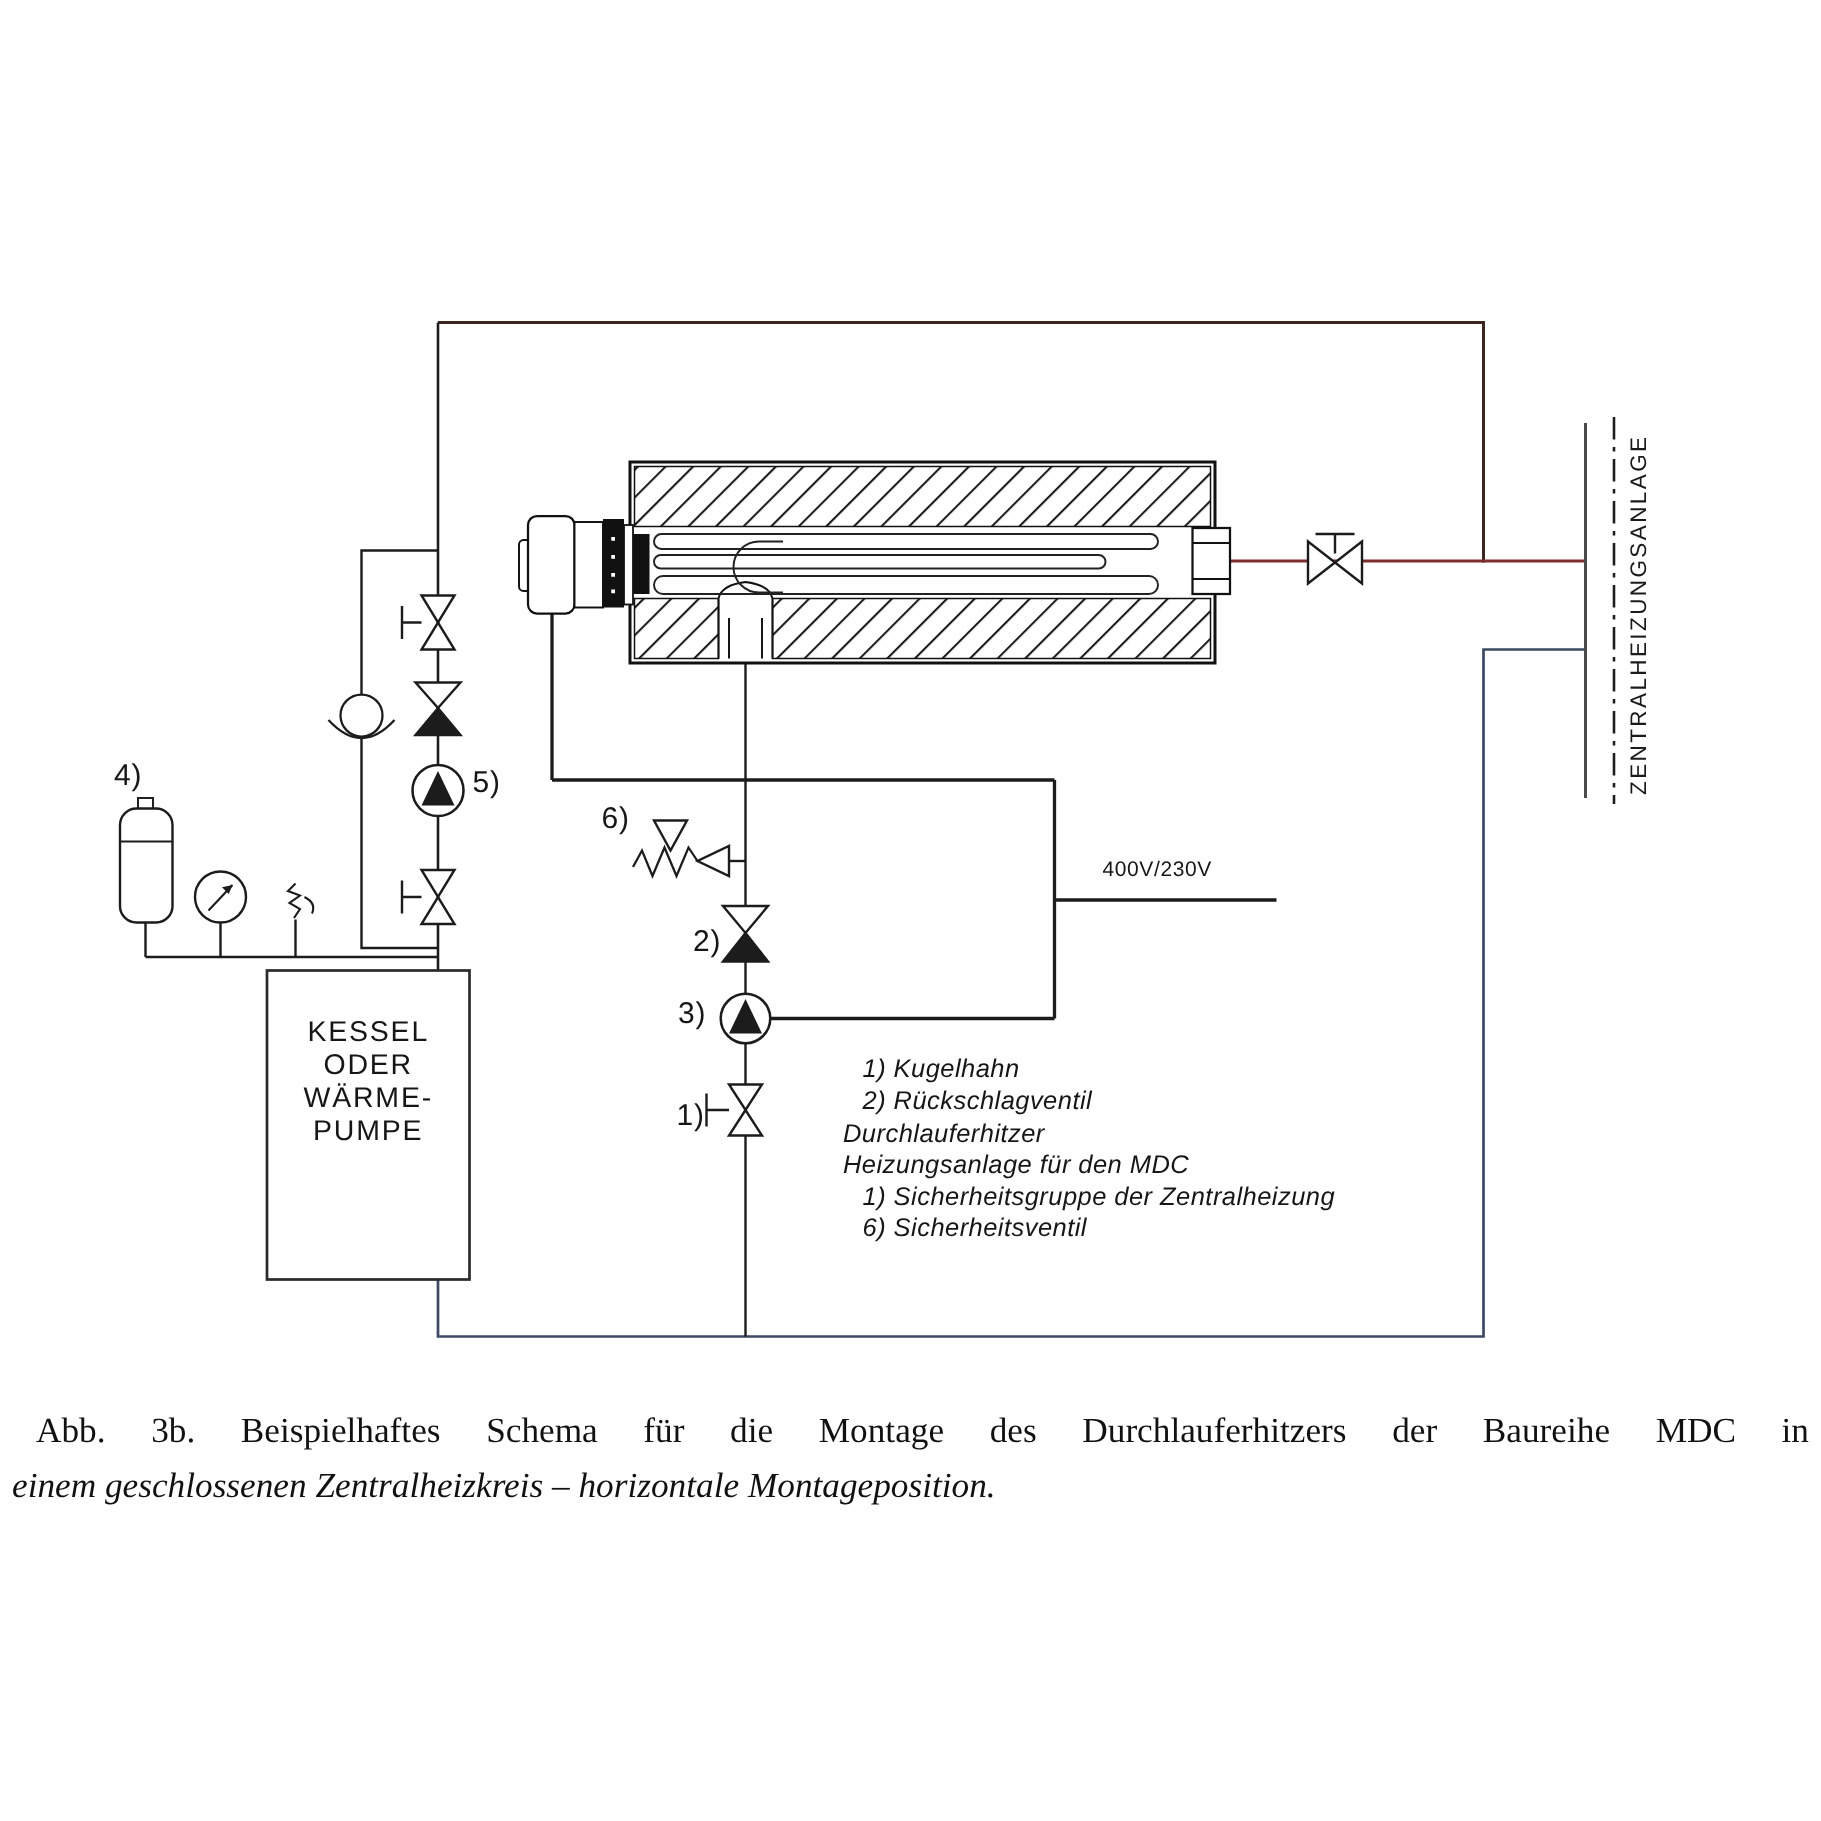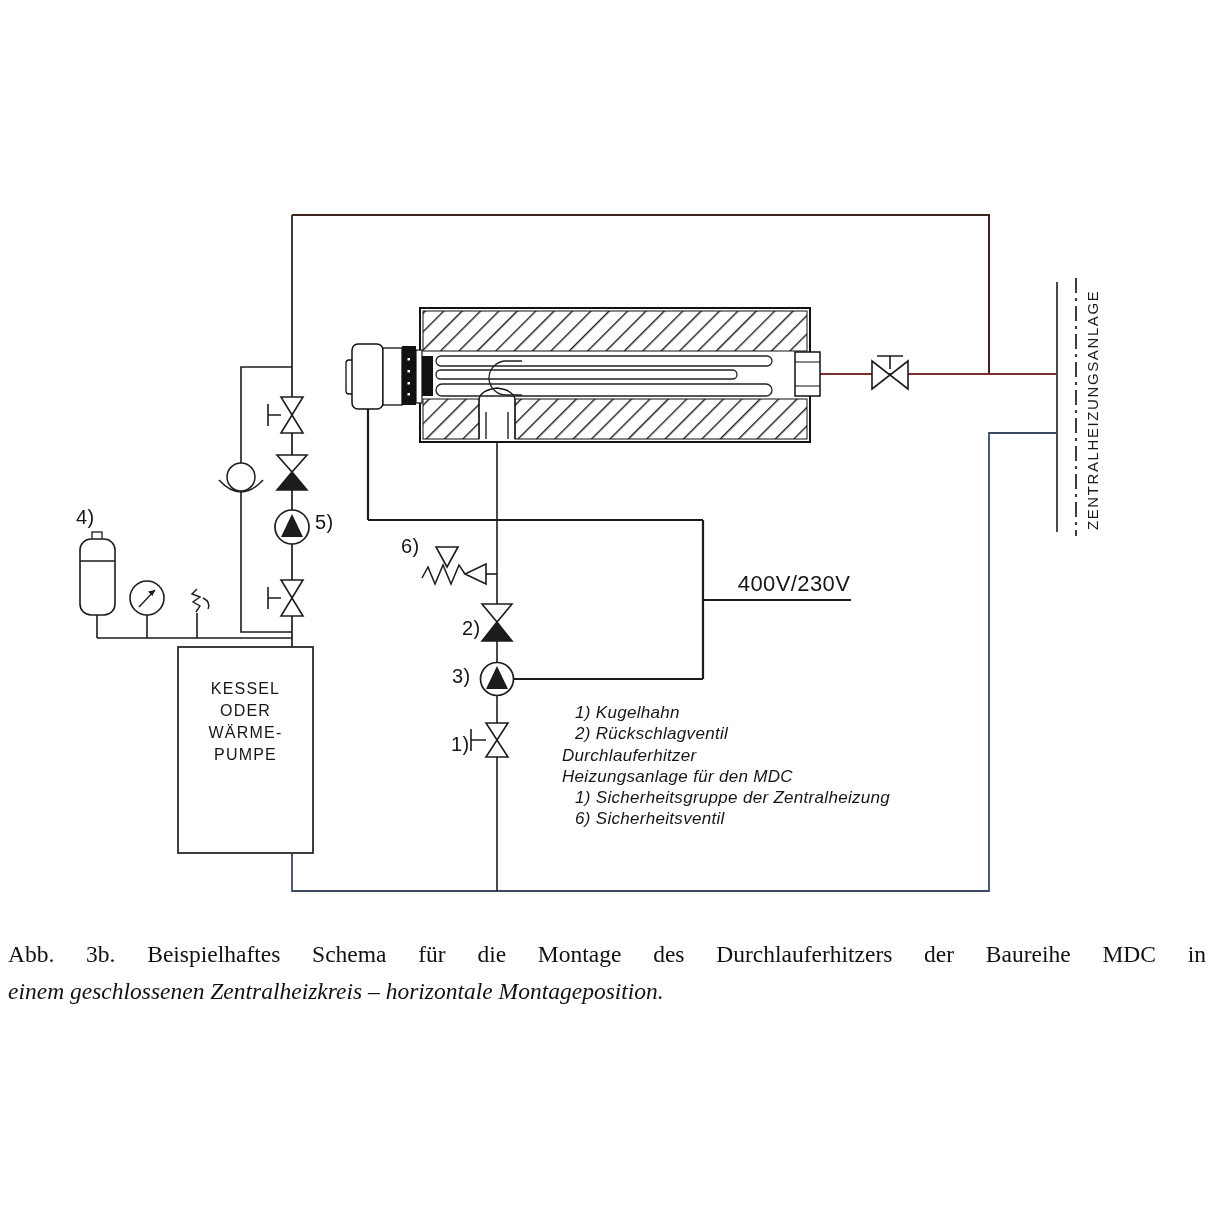--- a/index.html
+++ b/index.html
@@ -1,32 +1,32 @@
 <!DOCTYPE html>
 <html><head>
 <meta charset="utf-8">
 <style>
   html,body{margin:0;padding:0;background:#ffffff;}
   .canvas{position:relative;width:1214px;height:1214px;background:#ffffff;overflow:hidden;
           font-family:"Liberation Sans",sans-serif;color:#161616;}
   .canvas svg{position:absolute;left:0;top:0;}
   .lbl{position:absolute;font-size:20px;letter-spacing:.5px;color:#161616;}
   .boiler-text{position:absolute;left:178px;top:678px;width:135px;text-align:center;
-               font-size:16px;line-height:22px;letter-spacing:1.2px;}
-  .power{position:absolute;left:735px;top:571px;width:118px;text-align:center;
-         font-size:22px;letter-spacing:.4px;}
+               font-size:19px;line-height:22px;letter-spacing:1.2px;}
+  .power{position:absolute;left:735px;top:571px;width:118px;
+         font-size:14px;letter-spacing:.4px;}
   .legend{position:absolute;left:562px;top:702px;width:430px;font-size:17px;
           line-height:21.3px;letter-spacing:.3px;font-style:italic;}
   .legend .num{margin-left:13px;}
   .zha{position:absolute;left:1084px;top:530px;transform:rotate(-90deg);
        transform-origin:top left;white-space:nowrap;font-size:15px;
        letter-spacing:1.6px;color:#1a1a1a;}
   .caption{position:absolute;left:8px;top:936px;width:1198px;
            font-family:"Liberation Serif",serif;font-size:23.5px;color:#111;}
-  .caption .l1{text-align:justify;text-align-last:justify;line-height:37px;}
+  .caption .l1{text-align:justify;text-align-last:justify;line-height:37px;margin-left:16px;}
   .caption .l2{line-height:37px;font-style:italic;}
 </style>
 </head>
 <body>
 
 <div class="canvas">
 
   <svg width="1214" height="1214" viewBox="0 0 1214 1214">
     <defs>
       <pattern id="hatch" patternUnits="userSpaceOnUse" width="13" height="13" patternTransform="rotate(-45)">

